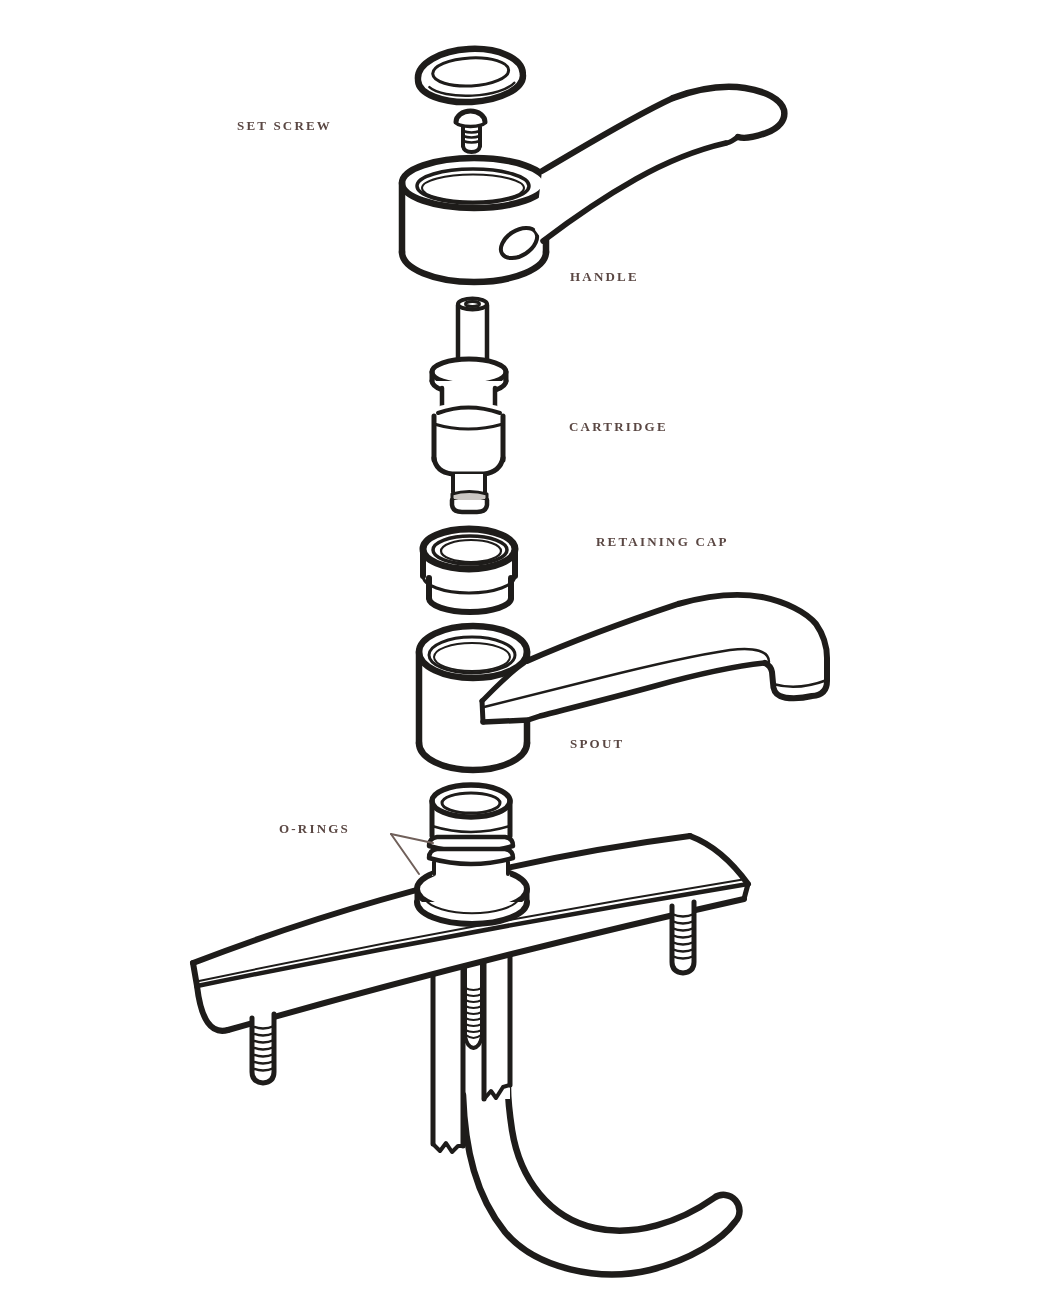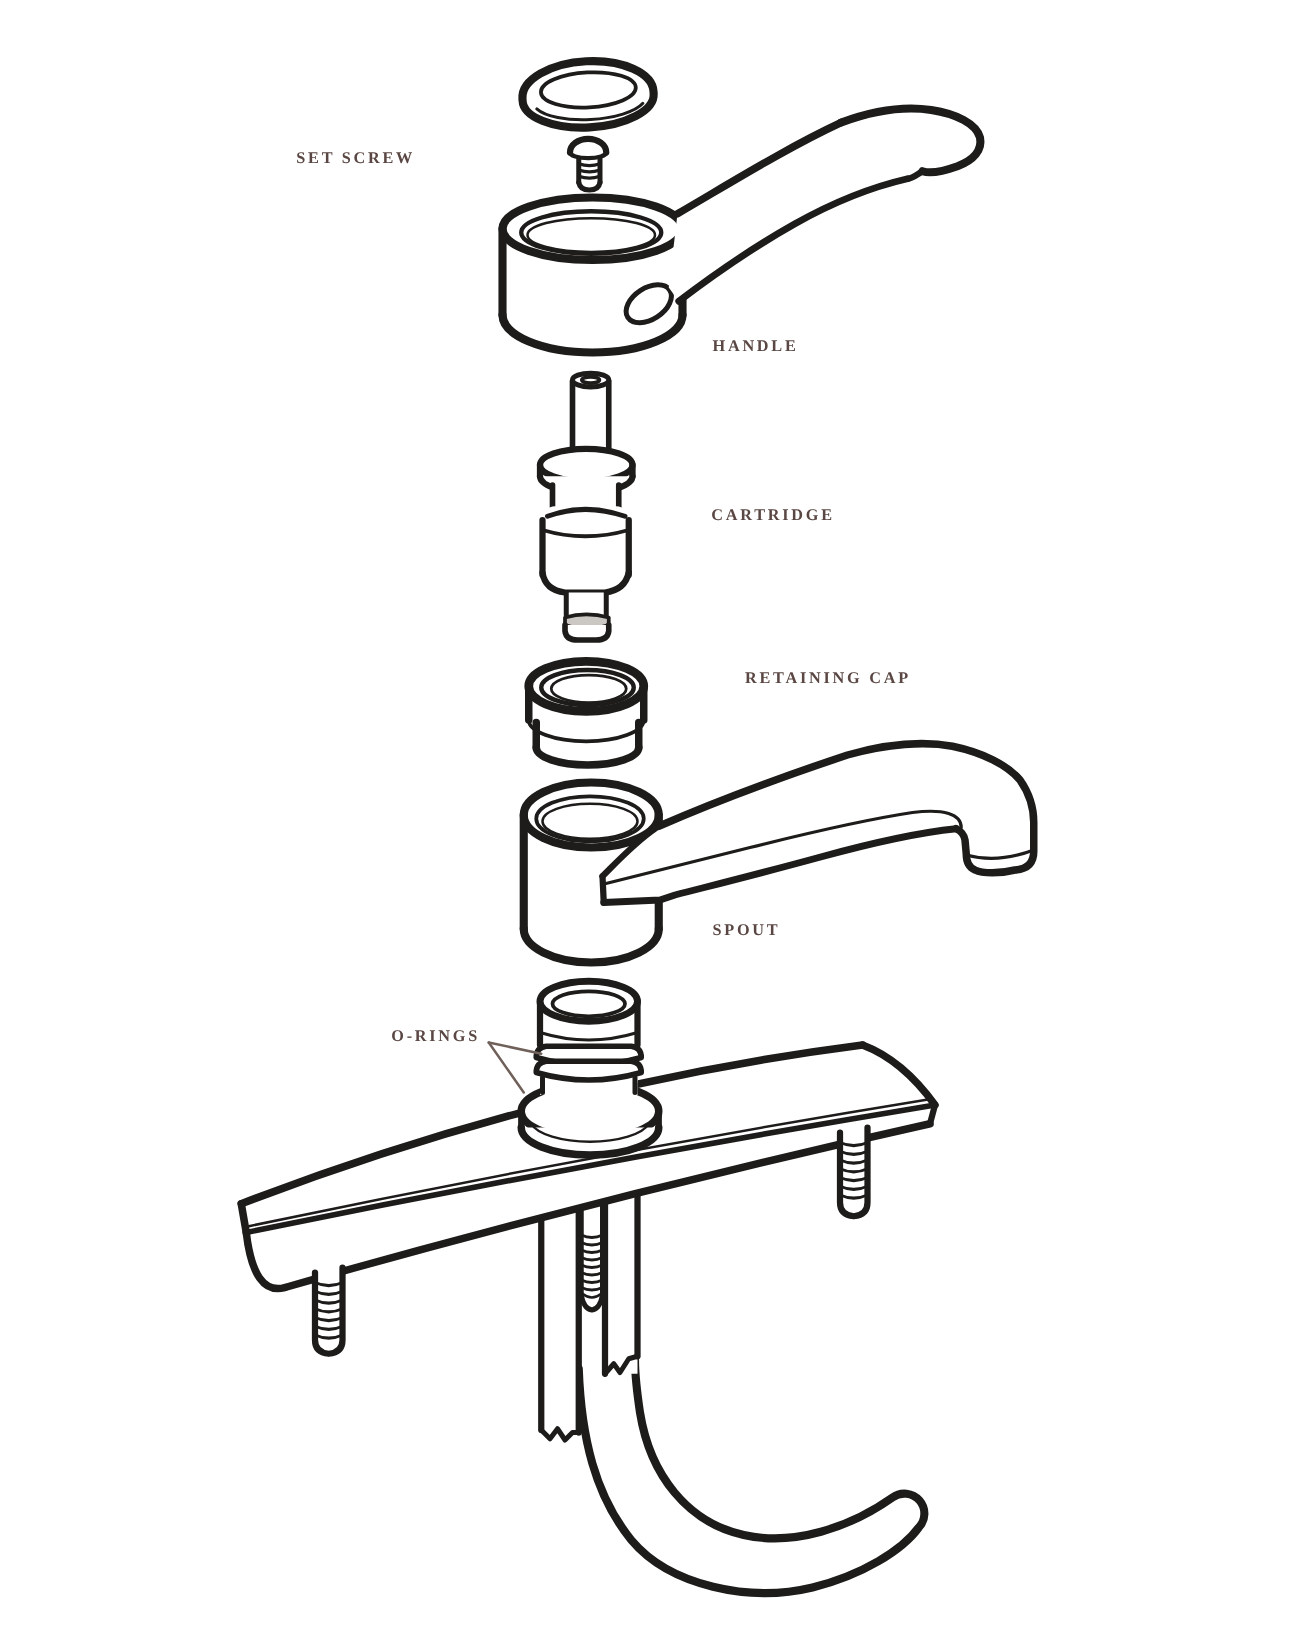--- a/index.html
+++ b/index.html
@@ -225,18 +225,18 @@
   </g>
 
   <g stroke="var(--leader)" stroke-width="2" fill="none">
     <path d="M391,834 L433,843"></path>
     <path d="M391,834 L419,874"></path>
   </g>
 </svg>
 
 <div class="part-label" style="left:237px;top:119px;">SET SCREW</div>
 <div class="part-label" style="left:570px;top:230px;margin-top:40px;">HANDLE</div>
-<div class="part-label" style="left:569px;top:405px;">CARTRIDGE</div>
+<div class="part-label" style="left:569px;top:420px;">CARTRIDGE</div>
 <div class="part-label" style="left:596px;top:535px;">RETAINING CAP</div>
 <div class="part-label" style="left:570px;top:737px;">SPOUT</div>
-<div class="part-label" style="left:279px;top:822px;margin-left:34px;">O-RINGS</div>
+<div class="part-label" style="left:279px;top:822px;">O-RINGS</div>
 
 </div>
 
 </body></html>

